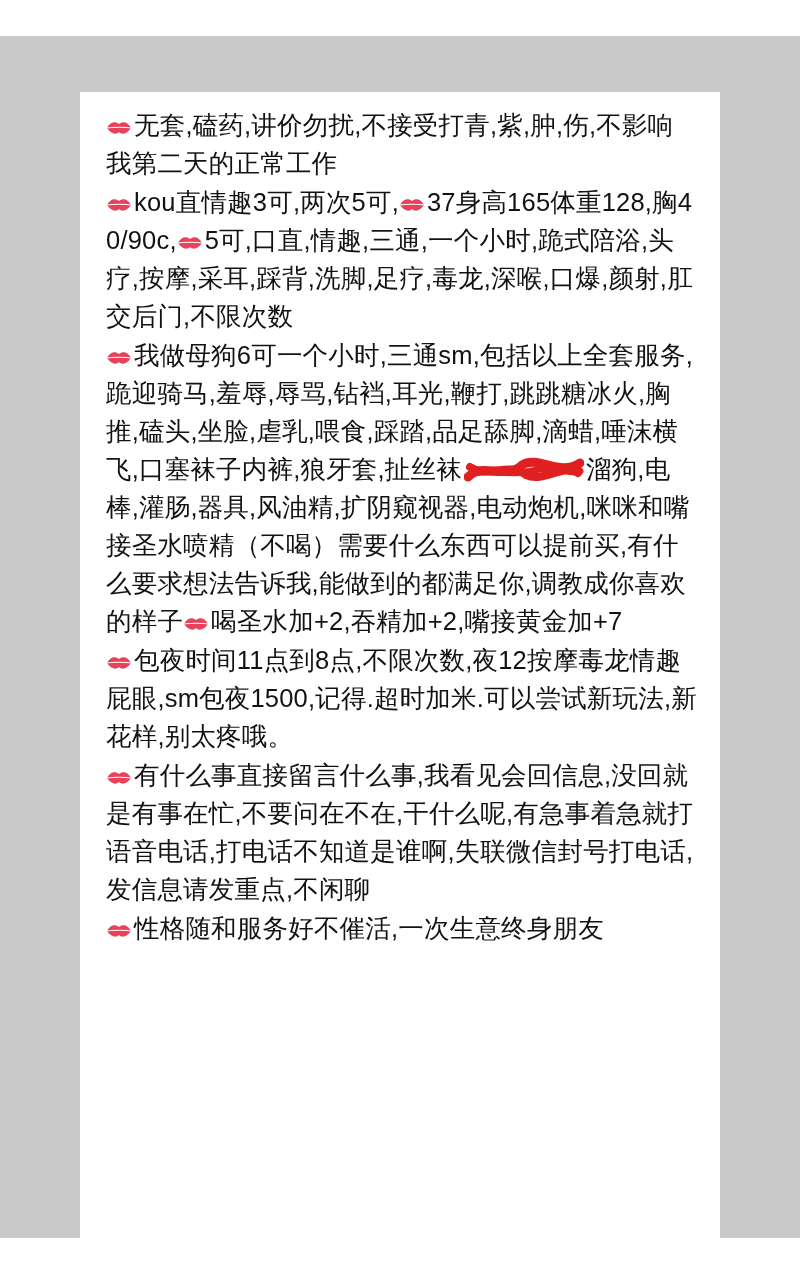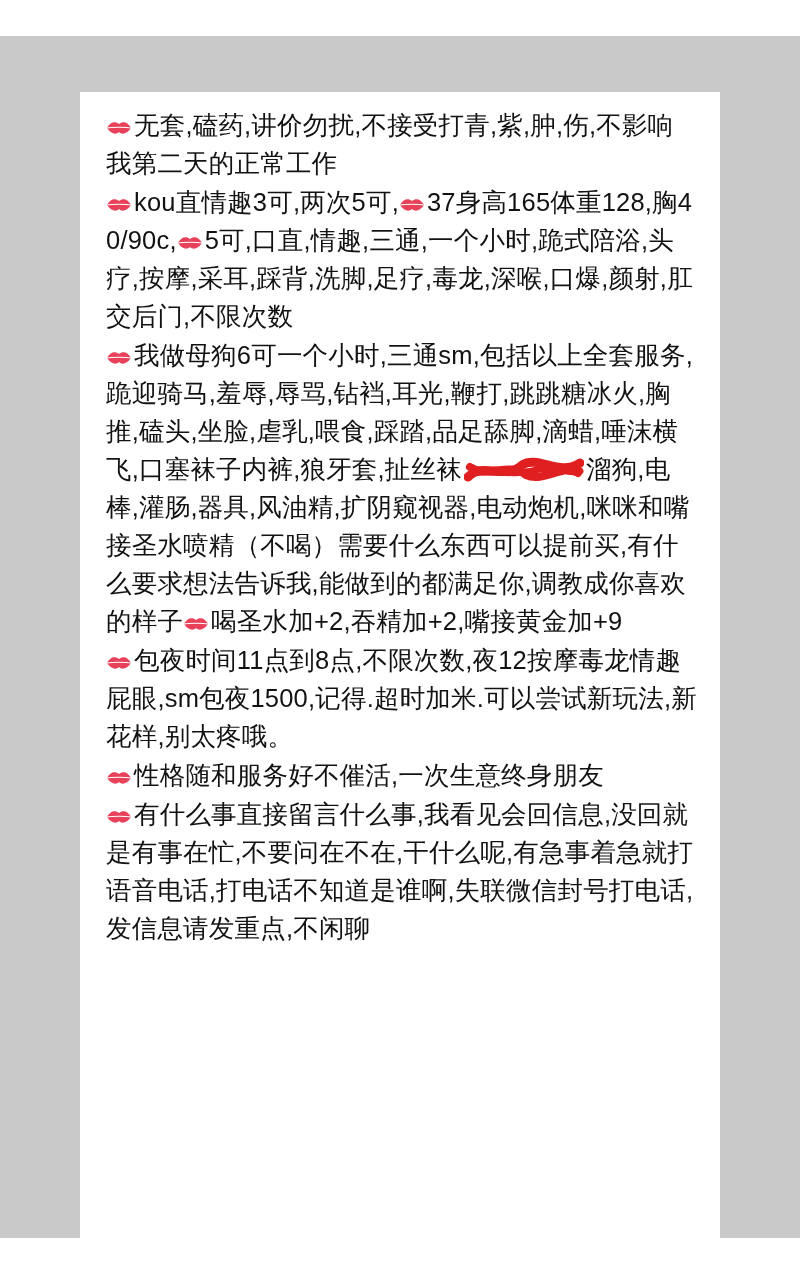--- a/index.html
+++ b/index.html
@@ -133,46 +133,46 @@
           <svg class="scribble" viewBox="0 0 120 26" width="120" height="26">
             <path d="M4 20 C20 4, 40 24, 58 8 C74 -2, 96 20, 116 6" stroke="#e02020" stroke-width="9" fill="none" stroke-linecap="round"></path>
             <path d="M6 10 C24 22, 44 4, 62 18 C80 26, 100 6, 114 16" stroke="#e02020" stroke-width="8" fill="none" stroke-linecap="round"></path>
             <path d="M8 16 C30 12, 52 20, 76 12 C94 8, 106 18, 116 14" stroke="#e02020" stroke-width="7" fill="none" stroke-linecap="round"></path>
           </svg>
         </span><span>溜狗,电棒,灌肠,器具,风油精,扩阴窥视器,电动炮机,咪咪和嘴接圣水喷精（不喝）需要什么东西可以提前买,有什么要求想法告诉我,能做到的都满足你,调教成你喜欢的样子</span><span class="lips">
           <svg viewBox="0 0 26 16" width="26" height="16">
             <path d="M1 8 C4 2, 9 1, 13 4 C17 1, 22 2, 25 8 C21 14, 16 15, 13 12 C10 15, 5 14, 1 8 Z" fill="#e8415a"></path>
             <path d="M1 8 C6 7, 20 7, 25 8" stroke="#ffffff" stroke-width="1.1" fill="none"></path>
           </svg>
-        </span><span>喝圣水加+2,吞精加+2,嘴接黄金加+9</span>
+        </span><span>喝圣水加+2,吞精加+2,嘴接黄金加+7</span>
       </p>
 
       <p class="para">
         <span class="lips">
           <svg viewBox="0 0 26 16" width="26" height="16">
             <path d="M1 8 C4 2, 9 1, 13 4 C17 1, 22 2, 25 8 C21 14, 16 15, 13 12 C10 15, 5 14, 1 8 Z" fill="#e8415a"></path>
             <path d="M1 8 C6 7, 20 7, 25 8" stroke="#ffffff" stroke-width="1.1" fill="none"></path>
           </svg>
         </span><span>包夜时间11点到8点,不限次数,夜12按摩毒龙情趣屁眼,sm包夜1500,记得.超时加米.可以尝试新玩法,新花样,别太疼哦。</span>
       </p>
 
 
       <p class="para">
         <span class="lips">
           <svg viewBox="0 0 26 16" width="26" height="16">
             <path d="M1 8 C4 2, 9 1, 13 4 C17 1, 22 2, 25 8 C21 14, 16 15, 13 12 C10 15, 5 14, 1 8 Z" fill="#e8415a"></path>
             <path d="M1 8 C6 7, 20 7, 25 8" stroke="#ffffff" stroke-width="1.1" fill="none"></path>
           </svg>
-        </span><span>性格随和服务好不催活,一次生意终身朋友</span>
+        </span><span>有什么事直接留言什么事,我看见会回信息,没回就是有事在忙,不要问在不在,干什么呢,有急事着急就打语音电话,打电话不知道是谁啊,失联微信封号打电话,发信息请发重点,不闲聊</span>
       </p>
 
       <p class="para">
         <span class="lips">
           <svg viewBox="0 0 26 16" width="26" height="16">
             <path d="M1 8 C4 2, 9 1, 13 4 C17 1, 22 2, 25 8 C21 14, 16 15, 13 12 C10 15, 5 14, 1 8 Z" fill="#e8415a"></path>
             <path d="M1 8 C6 7, 20 7, 25 8" stroke="#ffffff" stroke-width="1.1" fill="none"></path>
           </svg>
-        </span><span>有什么事直接留言什么事,我看见会回信息,没回就是有事在忙,不要问在不在,干什么呢,有急事着急就打语音电话,打电话不知道是谁啊,失联微信封号打电话,发信息请发重点,不闲聊</span>
+        </span><span>性格随和服务好不催活,一次生意终身朋友</span>
       </p>
 
     </div>
   </div>
 </div>
 
 </body></html>

